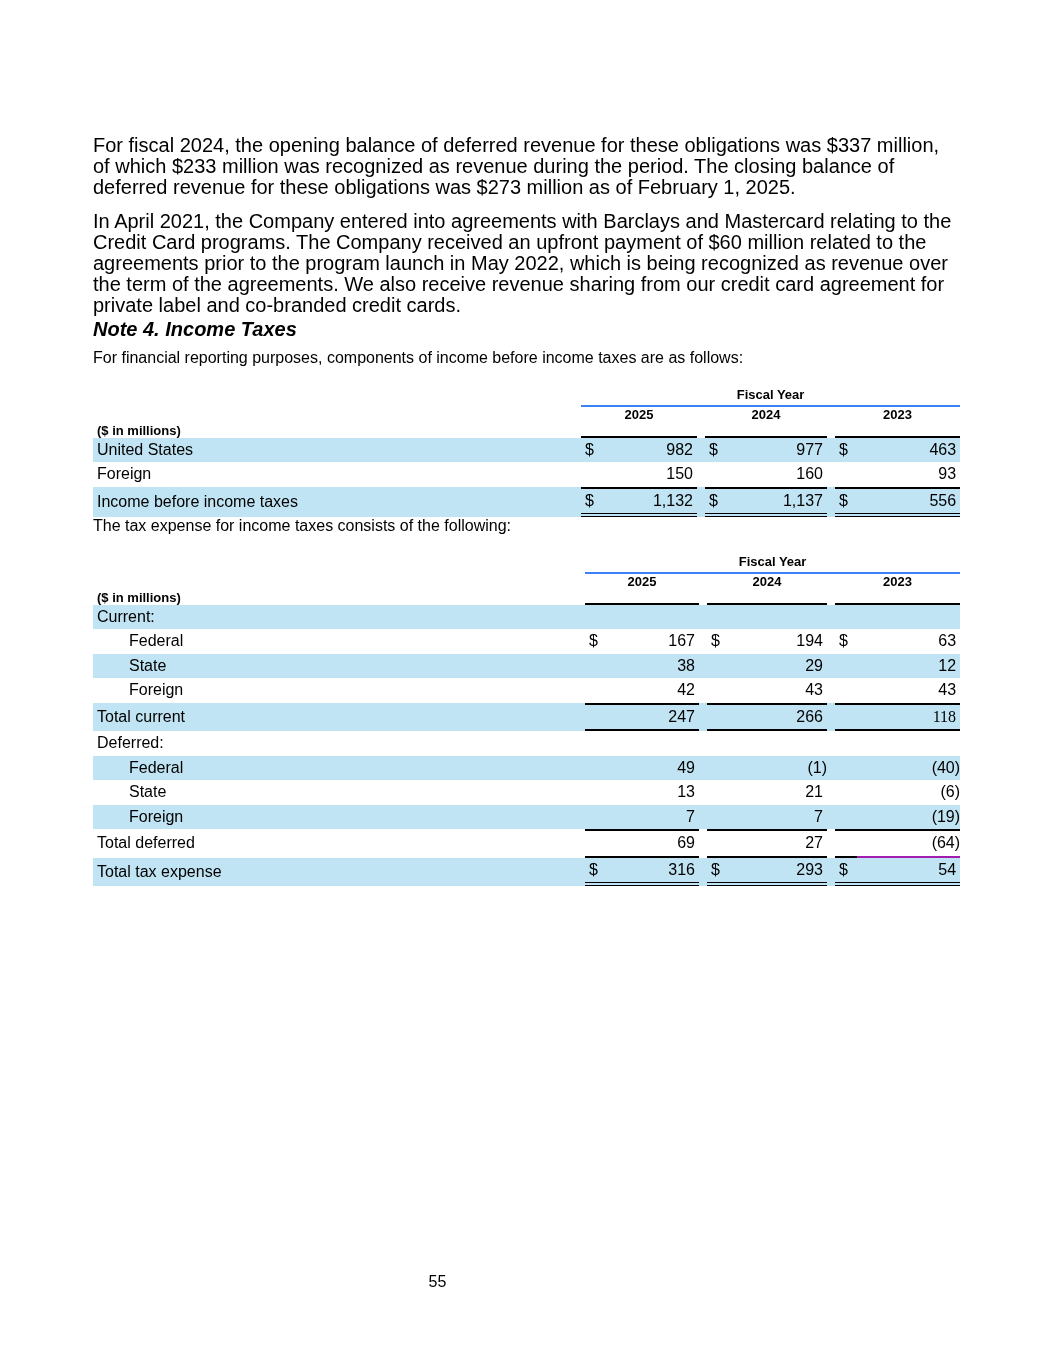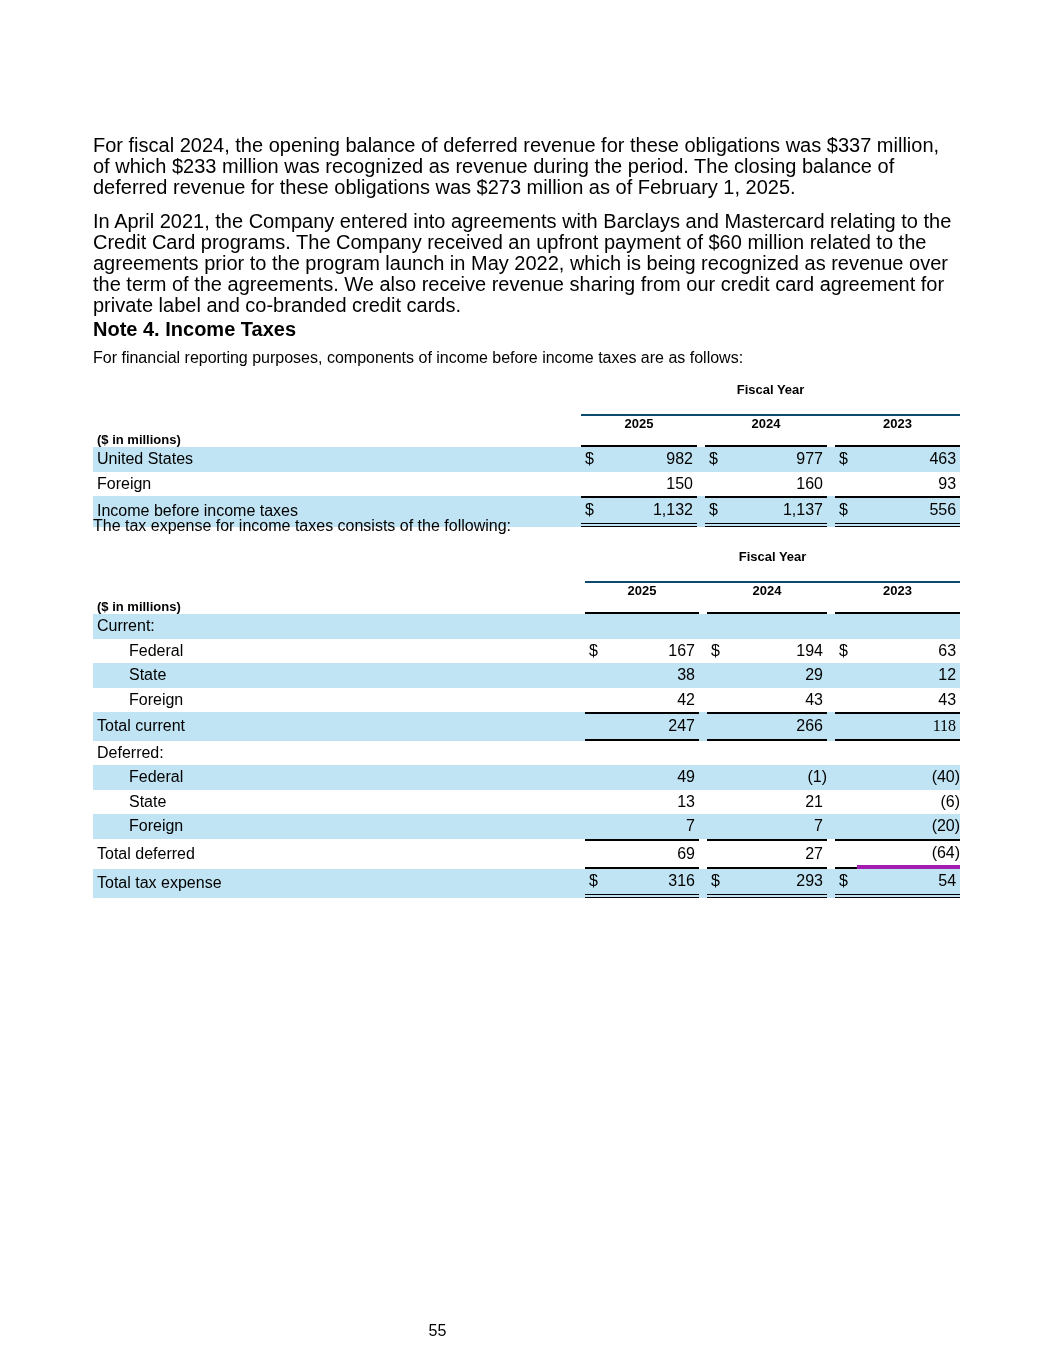--- a/index.html
+++ b/index.html
@@ -6,41 +6,41 @@
   body {
     width: 1055px; height: 1365px; position: relative; overflow: hidden;
     font-family: "Liberation Sans", sans-serif; color: #000;
   }
   .page { position: absolute; left: 93px; top: 0; width: 867px; }
   p.para {
     font-size: 20px; line-height: 21px; margin: 0; position: absolute; left: 0; width: 867px;
   }
   h2.note {
     position: absolute; left: 0; top: 316px; margin: 0;
-    font-size: 20px; font-weight: bold; line-height: 26px;
+    font-size: 20px; font-weight: bold; line-height: 26px; font-style: italic;
   }
   .intro { position: absolute; left: 0; font-size: 16px; line-height: 20px; text-align: center; }
   table.fin {
     position: absolute; left: 0; width: 867px; border-collapse: separate; border-spacing: 0;
     font-size: 16px; table-layout: fixed;
   }
   table.fin td, table.fin th { padding: 0; height: 24.5px; vertical-align: middle; }
   .hdr-fy { font-size: 13px; font-weight: bold; text-align: center; height: 20px !important; vertical-align: bottom !important; }
-  .hdr-fy span { display: block; border-bottom: 2px solid #0c4a6e; padding-bottom: 17px; }
+  .hdr-fy span { display: block; border-bottom: 2px solid #3b82f6; padding-bottom: 3px; }
   .hdr-unit { font-size: 13px; font-weight: bold; text-align: left; padding-left: 4px !important; vertical-align: bottom !important; height: 20px !important;}
   .hdr-yr { font-size: 13px; font-weight: bold; text-align: center; vertical-align: bottom !important; height: 20px !important; }
   .hdr-yr span { display: block; border-bottom: 2px solid #000; padding-bottom: 14px; }
   tr.shade td.cell { background: #c0e4f3; }
   td.label { padding-left: 4px !important; margin-left: 38px; }
   td.label.indent { padding-left: 36px !important; }
   td.dollar { text-align: left; padding-left: 4px !important; }
   td.num { text-align: right; padding-right: 4px !important; }
   .sgl-top td.ul { border-top: 2px solid #000; }
   .dbl-bot td.ul { border-bottom: 4px double #000; }
-  .page-num { position: absolute; left: 0; width: 875px; top: 1322px; text-align: center; font-size: 16px; }
+  .page-num { position: absolute; left: 0; width: 875px; top: 1273px; text-align: center; font-size: 16px; }
 </style>
 </head>
 <body>
 
 <div class="page">
   <p class="para" style="top:135px;">For fiscal 2024, the opening balance of deferred revenue for these obligations was $337 million, of which $233 million was recognized as revenue during the period. The closing balance of deferred revenue for these obligations was $273 million as of February 1, 2025.</p>
   <p class="para" style="top:211px;">In April 2021, the Company entered into agreements with Barclays and Mastercard relating to the Credit Card programs. The Company received an upfront payment of $60 million related to the agreements prior to the program launch in May 2022, which is being recognized as revenue over the term of the agreements. We also receive revenue sharing from our credit card agreement for private label and co-branded credit cards.</p>
 
   <h2 class="note">Note 4. Income Taxes</h2>
 
@@ -249,33 +249,33 @@
 
     <tr class="shade">
       <td class="cell label indent">Foreign</td>
       <td class="cell"></td>
           <td class="cell num">7</td>
           <td class="cell"></td>
       <td class="cell"></td>
           <td class="cell num">7</td>
           <td class="cell"></td>
       <td class="cell"></td>
-          <td class="cell num" style="padding-right:0 !important;">(20)</td>
+          <td class="cell num" style="padding-right:0 !important;">(19)</td>
     </tr>
 
     <tr>
       <td class="label">Total deferred</td>
       <td style="border-top:2px solid #000;border-bottom:2px solid #000;"></td>
           <td class="num" style="border-top:2px solid #000;border-bottom:2px solid #000;">69</td>
           <td></td>
       <td style="border-top:2px solid #000;border-bottom:2px solid #000;"></td>
           <td class="num" style="border-top:2px solid #000;border-bottom:2px solid #000;">27</td>
           <td></td>
       <td style="border-top:2px solid #000;border-bottom:2px solid #000;"></td>
-          <td class="num" style="padding-right:0 !important;border-top:2px solid #000;border-bottom:4px solid #a21caf;">(64)</td>
+          <td class="num" style="padding-right:0 !important;border-top:2px solid #000;border-bottom:2px solid #a21caf;">(64)</td>
     </tr>
 
     <tr class="shade dbl-bot">
       <td class="cell label">Total tax expense</td>
       <td class="cell dollar ul">$</td>
           <td class="cell num ul">316</td>
           <td class="cell"></td>
       <td class="cell dollar ul">$</td>
           <td class="cell num ul">293</td>
           <td class="cell"></td>

